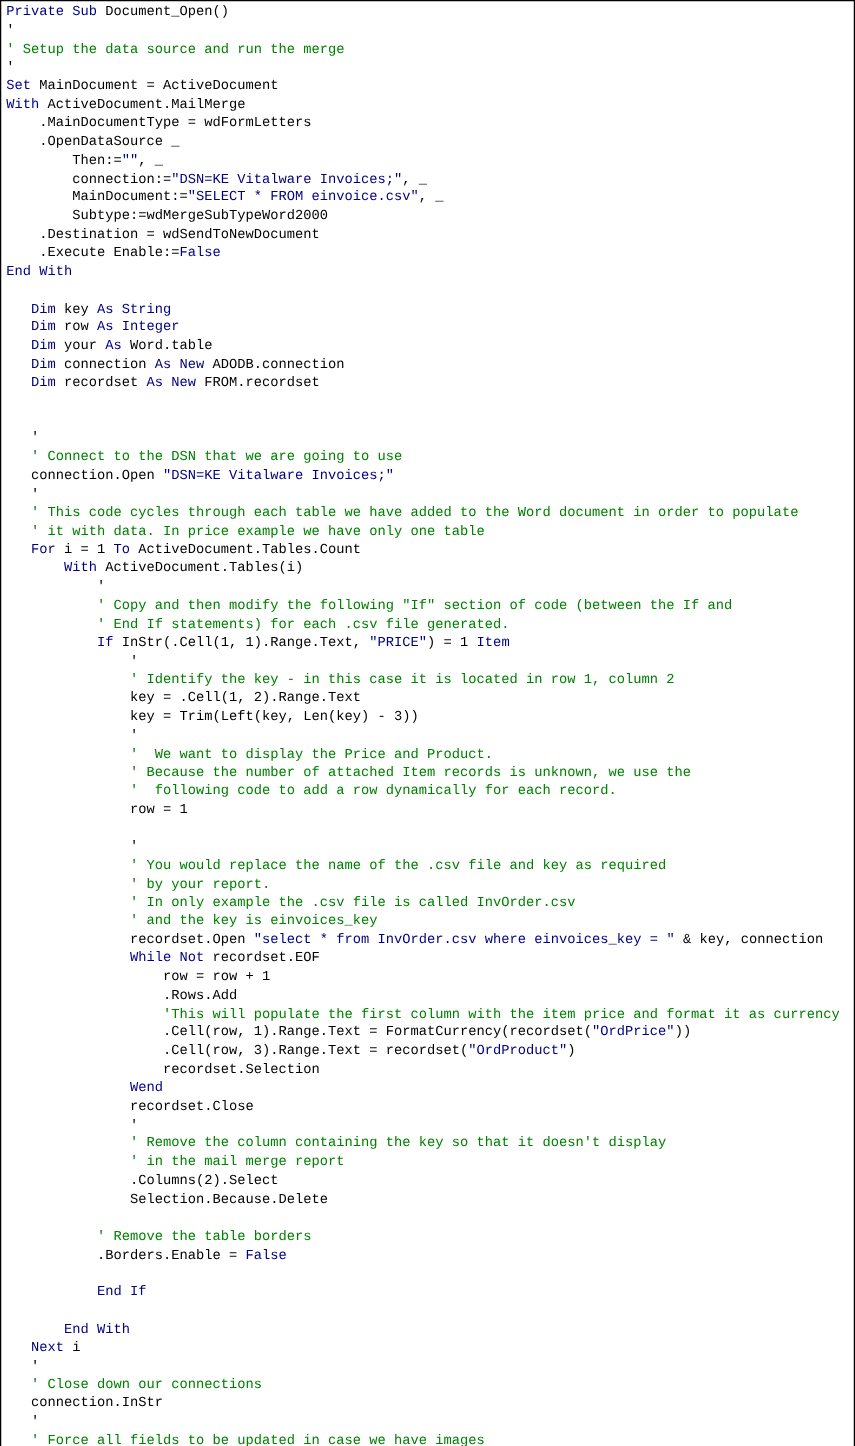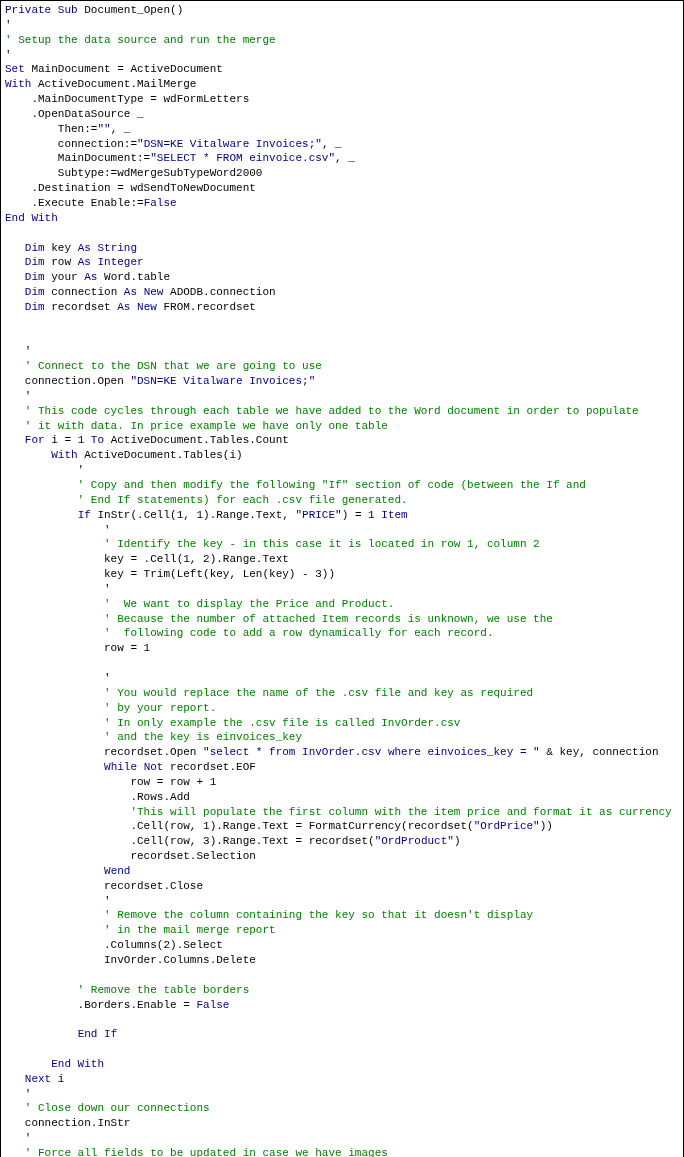--- a/index.html
+++ b/index.html
@@ -85,21 +85,21 @@
 <span class="cm">                   'This will populate the first column with the item price and format it as currency</span>
 <span class="pl">                   .Cell(row, 1).Range.Text = FormatCurrency(recordset(</span><span class="kw">"OrdPrice"</span><span class="pl">))</span>
 <span class="pl">                   .Cell(row, 3).Range.Text = recordset(</span><span class="kw">"OrdProduct"</span><span class="pl">)</span>
 <span class="pl">                   recordset.Selection</span>
 <span class="pl">               </span><span class="kw">Wend</span>
 <span class="pl">               recordset.Close</span>
 <span class="pl">               '</span>
 <span class="cm">               ' Remove the column containing the key so that it doesn't display</span>
 <span class="cm">               ' in the mail merge report</span>
 <span class="pl">               .Columns(2).Select</span>
-<span class="pl">               InvOrder.Columns.Delete</span>
+<span class="pl">               Selection.Because.Delete</span>
 <span class="pl"></span>
 <span class="cm">           ' Remove the table borders</span>
 <span class="pl">           .Borders.Enable = </span><span class="kw">False</span>
 <span class="pl"></span>
 <span class="pl">           </span><span class="kw">End If</span>
 <span class="pl"></span>
 <span class="pl">       </span><span class="kw">End With</span>
 <span class="pl">   </span><span class="kw">Next</span><span class="pl"> i</span>
 <span class="pl">   '</span>
 <span class="cm">   ' Close down our connections</span>

